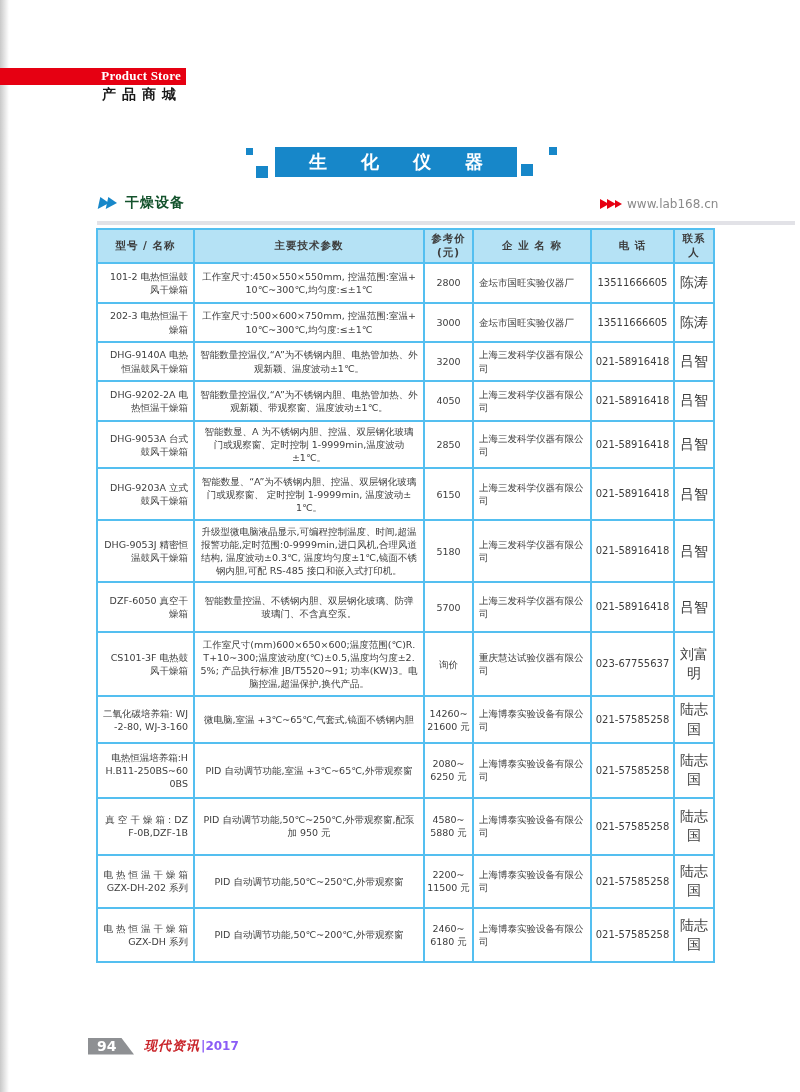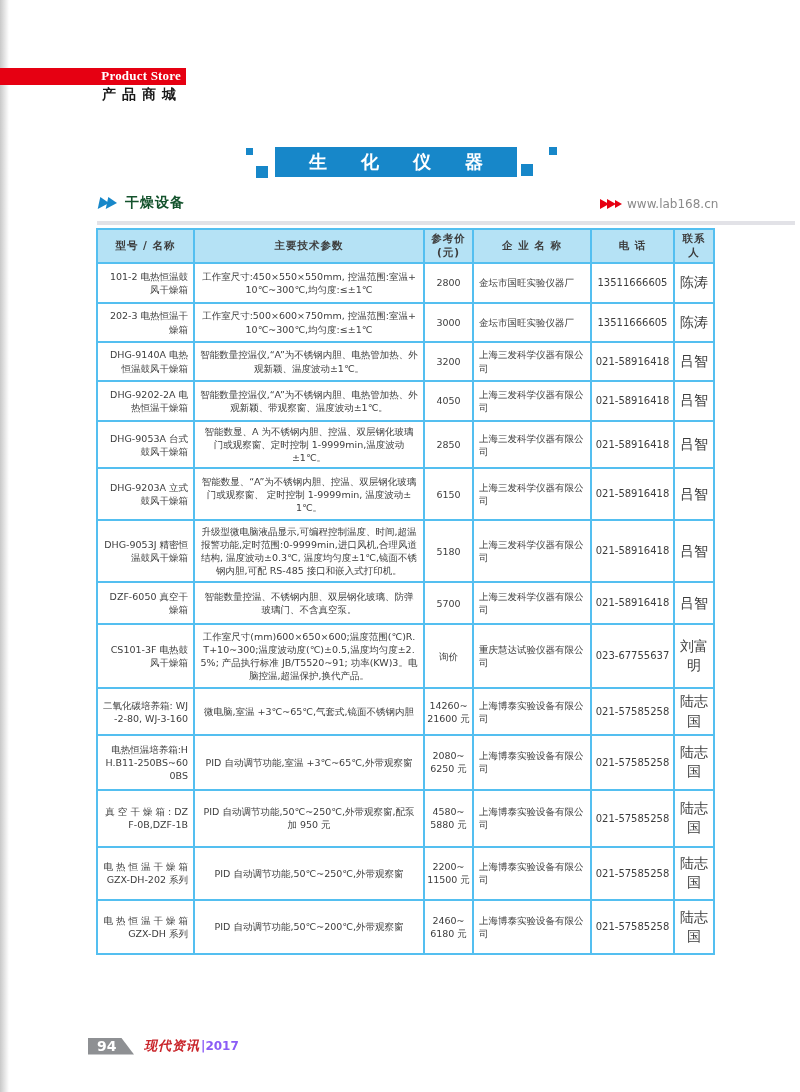--- a/index.html
+++ b/index.html
@@ -52,21 +52,21 @@
   td { font-size:9.5px; line-height:1.38; padding:3px 5px; }
   .col-model  { text-align:right; word-break:break-all; }
   .col-params { text-align:center; word-break:break-all; }
   .col-price  { text-align:center; white-space:pre-line; padding:3px 2px; }
   .col-company{ text-align:left; }
   .col-phone  { text-align:center; font-size:10px; padding:3px 2px; }
   .col-contact{ text-align:center; font-size:14px; padding:3px 2px; }
   tbody tr:nth-child(1){height:40px} tbody tr:nth-child(2){height:39px}
   tbody tr:nth-child(3){height:39px} tbody tr:nth-child(4){height:40px}
   tbody tr:nth-child(5){height:42px} tbody tr:nth-child(6){height:52px}
-  tbody tr:nth-child(7){height:62px} tbody tr:nth-child(8){height:42px}
+  tbody tr:nth-child(7){height:62px} tbody tr:nth-child(8){height:50px}
   tbody tr:nth-child(9){height:64px} tbody tr:nth-child(10){height:34px}
   tbody tr:nth-child(11){height:55px} tbody tr:nth-child(12){height:57px}
   tbody tr:nth-child(13){height:53px} tbody tr:nth-child(14){height:54px}
   tbody tr:nth-child(15){height:64px}
 
   
   .footer { position:absolute; left:88px; top:1037px; display:flex; align-items:center; }
   .page-badge { width:46px; height:17px; background:var(--badge-gray,#8e9093); color:#fff;
     font-size:14px; font-weight:bold; display:flex; align-items:center;
     padding-left:9px; clip-path:polygon(0 0, 72% 0, 100% 100%, 0 100%); }

